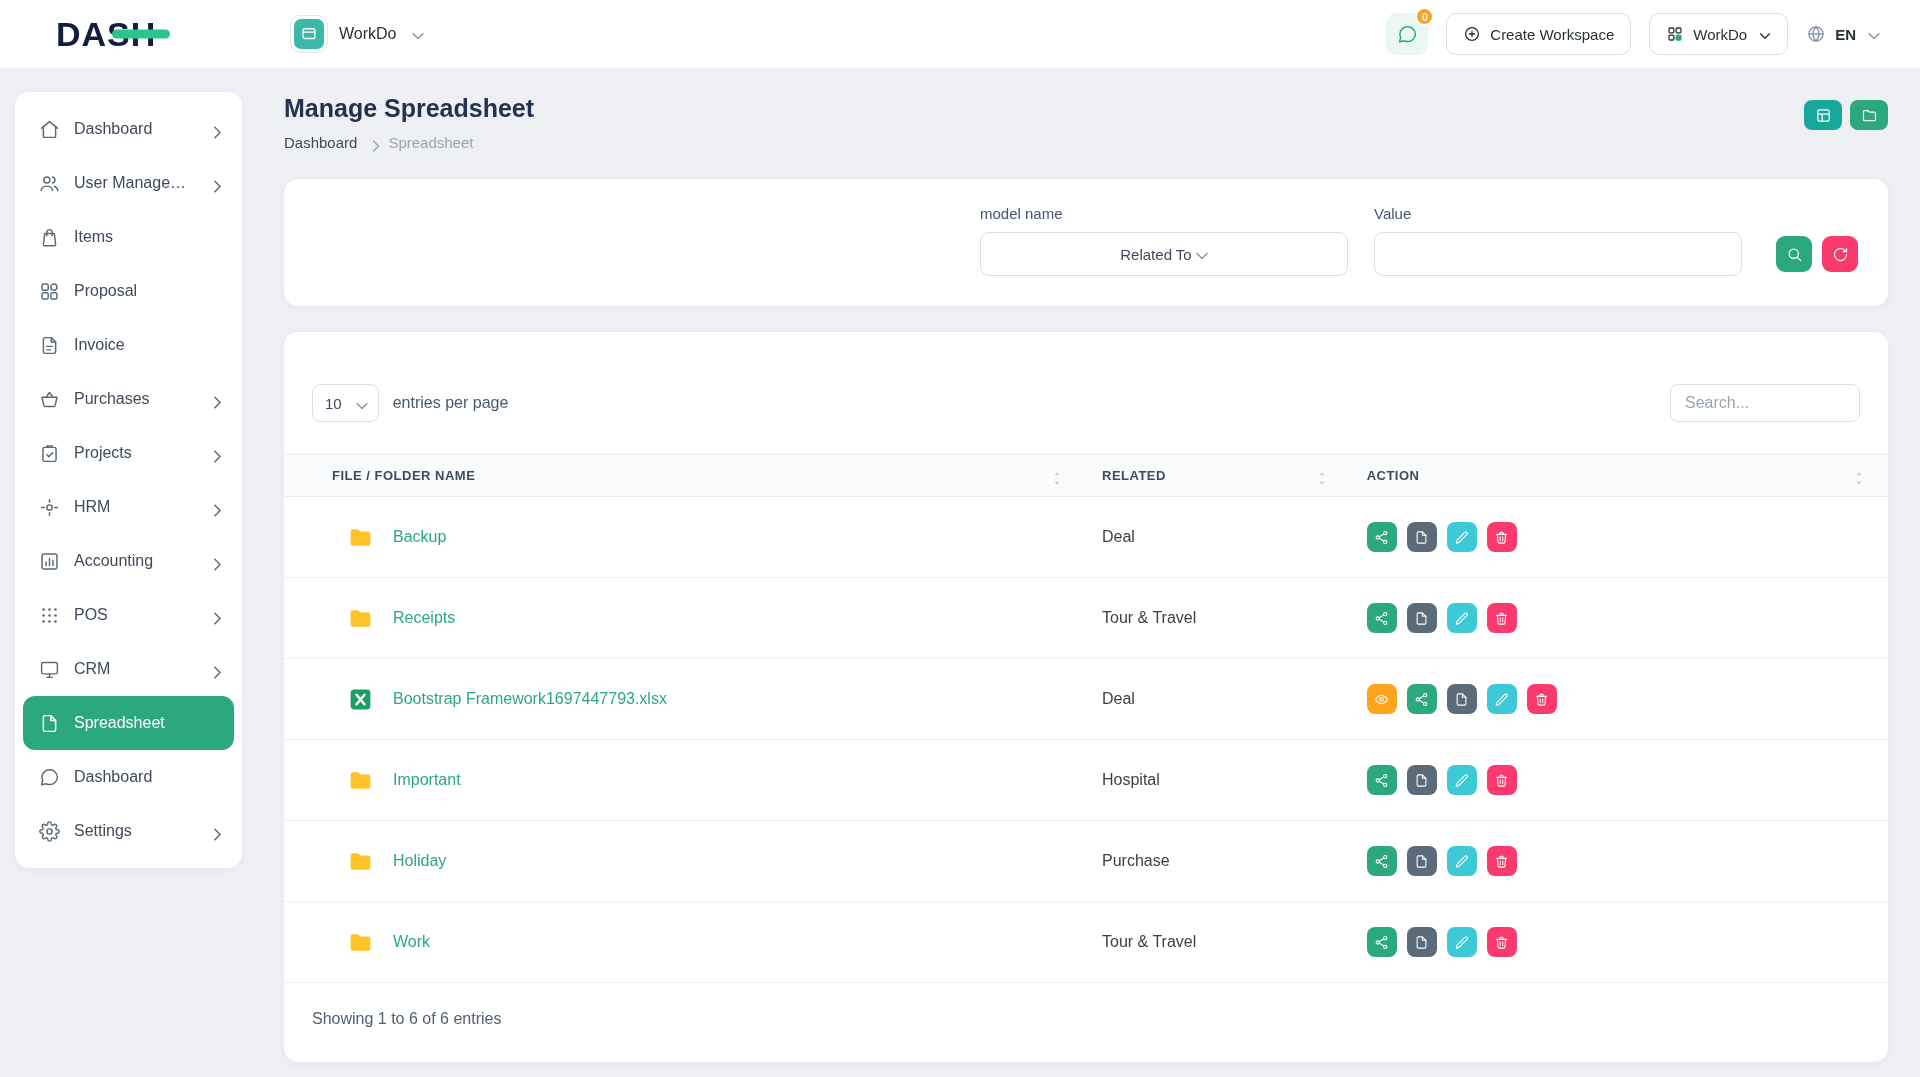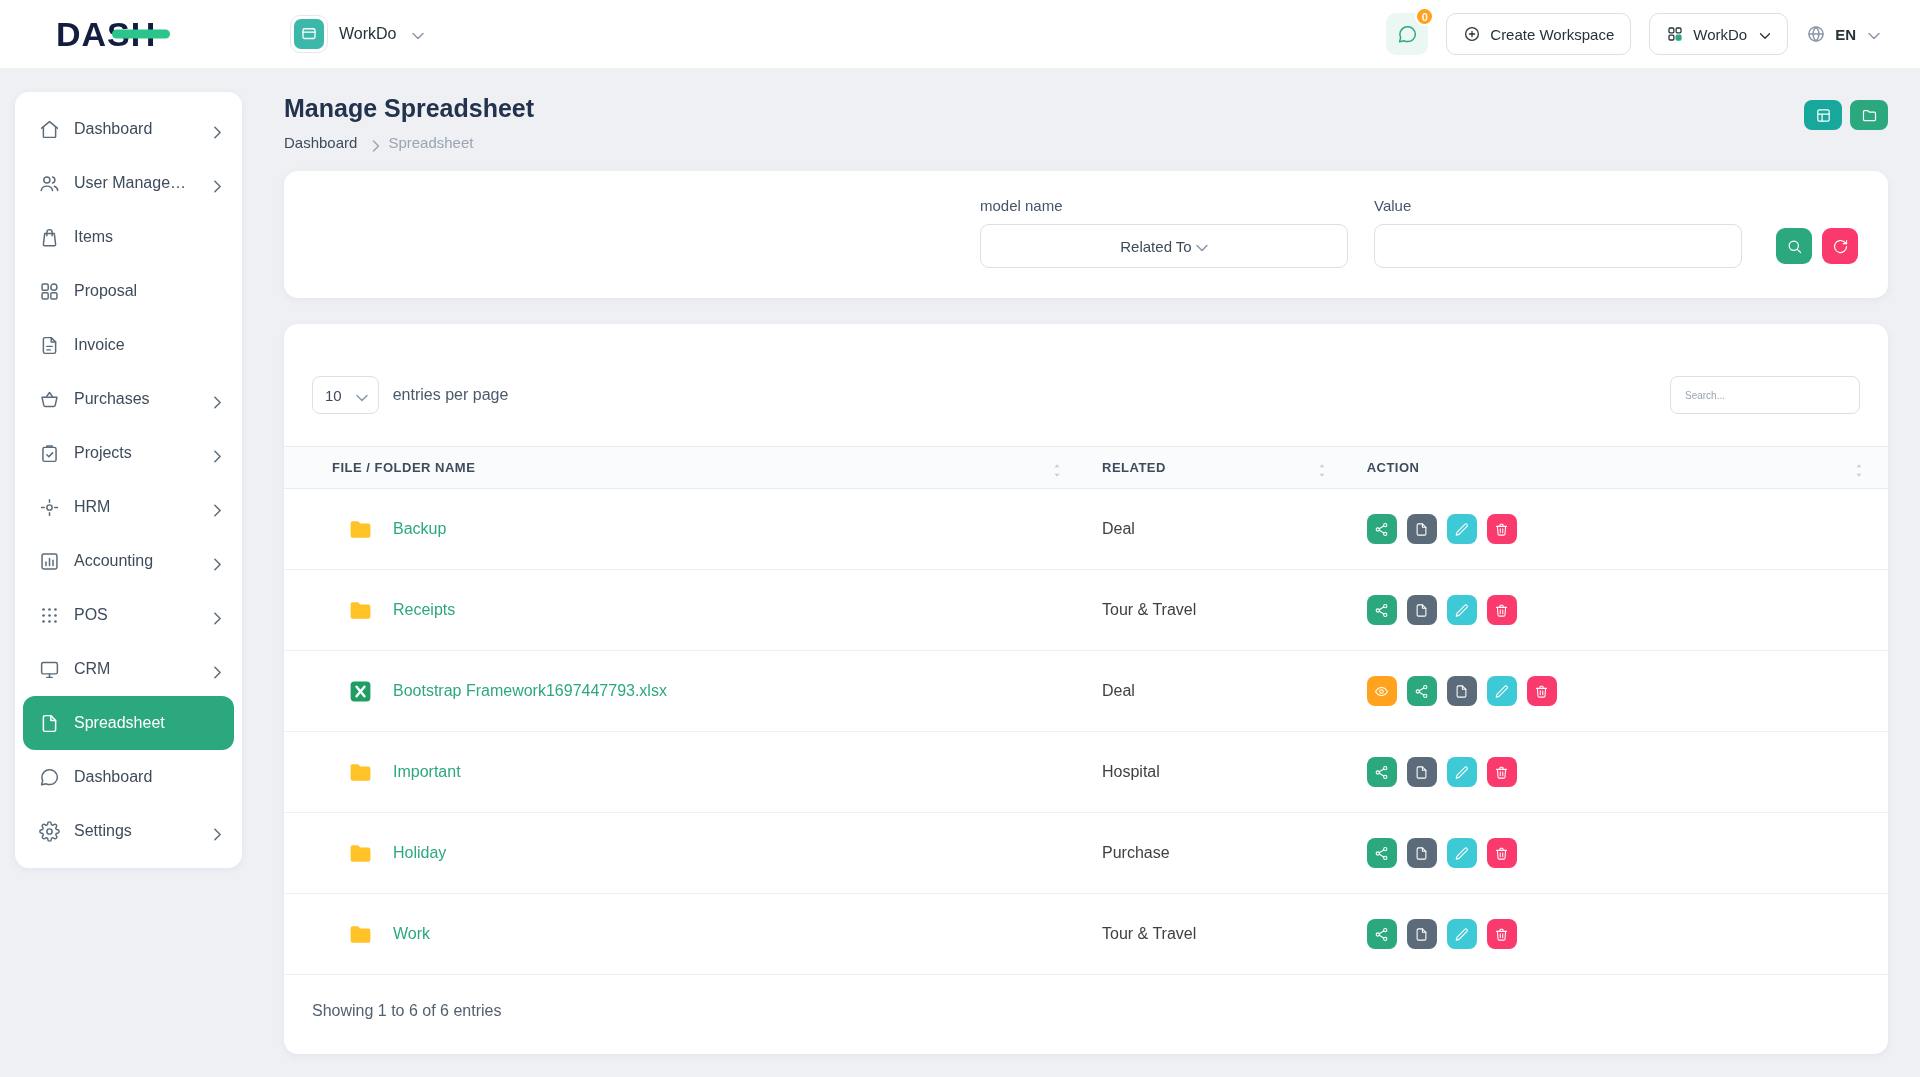--- a/index.html
+++ b/index.html
@@ -37,21 +37,21 @@
   .side-item{height:54px;display:flex;align-items:center;gap:14px;padding:0 12px 0 16px;border-radius:12px;color:#3e4b5b}
   .side-item .ic{width:21px;height:21px;color:#5b6b79}
   .side-label{font-size:16px;flex:1;white-space:nowrap;overflow:hidden;text-overflow:ellipsis}
   .side-item .chev{width:15px;height:15px;color:#94a3b8}
   .side-item.active{background:var(--primary,#2ca87f);color:#fff}
   .side-item.active .ic,.side-item.active .chev{color:#fff}
 
   .content{flex:1;min-width:0;padding:26px 32px 0 42px}
 
   
-  .page-head{display:flex;align-items:flex-start;justify-content:space-between;margin-bottom:20px}
+  .page-head{display:flex;align-items:flex-start;justify-content:space-between;margin-bottom:28px}
   .page-title{font-size:25px;font-weight:700;color:#23324d;margin-bottom:11px}
   .breadcrumb{display:flex;align-items:center;gap:9px;font-size:15px}
   .bc-home{color:#3e4b5b;text-decoration:none}
   .bc-sep{width:13px;height:13px;color:#9aa4b2}
   .bc-current{color:#9aa4b2}
   .page-actions{display:flex;gap:8px;margin-top:6px}
   .pg-btn{width:38px;height:30px;border-radius:8px;display:flex;align-items:center;justify-content:center;color:#fff;border:none}
   .pg-btn .ic{width:17px;height:17px}
   .pg-btn.sheet{background:#18a89b}
   .pg-btn.folder{background:var(--primary,#2ca87f)}
@@ -69,21 +69,21 @@
   .fbtn .ic{width:17px;height:17px}
   .fbtn.search{background:var(--primary,#2ca87f)}
   .fbtn.reset{background:var(--danger,#fa3a6c)}
 
   
   .table-card{padding-top:52px;padding-bottom:4px}
   .table-controls{display:flex;align-items:flex-start;padding:0 28px;margin-bottom:32px}
   .page-size{display:flex;align-items:center;gap:14px;font-size:16px;color:#4b5a6b}
   .size-select{height:38px;min-width:66px;border:1px solid #dbe0e5;border-radius:8px;display:flex;align-items:center;justify-content:space-between;gap:10px;padding:0 12px;font-size:15px;color:#3e4b5b;background:#fff}
   .size-select .chev-down{width:14px;height:14px}
-  .search-box{margin-left:auto;width:190px;height:38px;border:1px solid #dbe0e5;border-radius:8px;padding:0 14px;font-size:10px;color:#3e4b5b;outline:none}
+  .search-box{margin-left:auto;width:190px;height:38px;border:1px solid #dbe0e5;border-radius:8px;padding:0 14px;font-size:16px;color:#3e4b5b;outline:none}
   ::placeholder{color:#9aa4b2}
 
   table{width:100%;border-collapse:collapse;table-layout:fixed}
   th:nth-child(1){width:50%}
   th:nth-child(2){width:16.5%}
   th:nth-child(3){width:33.5%}
   thead th{background:#fafbfd;border-top:1px solid #e8ecf1;border-bottom:1px solid #e8ecf1;padding:13px 16px;text-align:left;font-size:13px;font-weight:700;color:#3e4b5b;letter-spacing:.5px;position:relative}
   thead th:first-child{padding-left:48px}
   th .sort{position:absolute;right:24px;top:50%;transform:translateY(-50%);width:15px;height:15px}
   tbody td{height:81px;border-bottom:1px solid #edf0f4;font-size:16px;padding:0 16px;vertical-align:middle}

